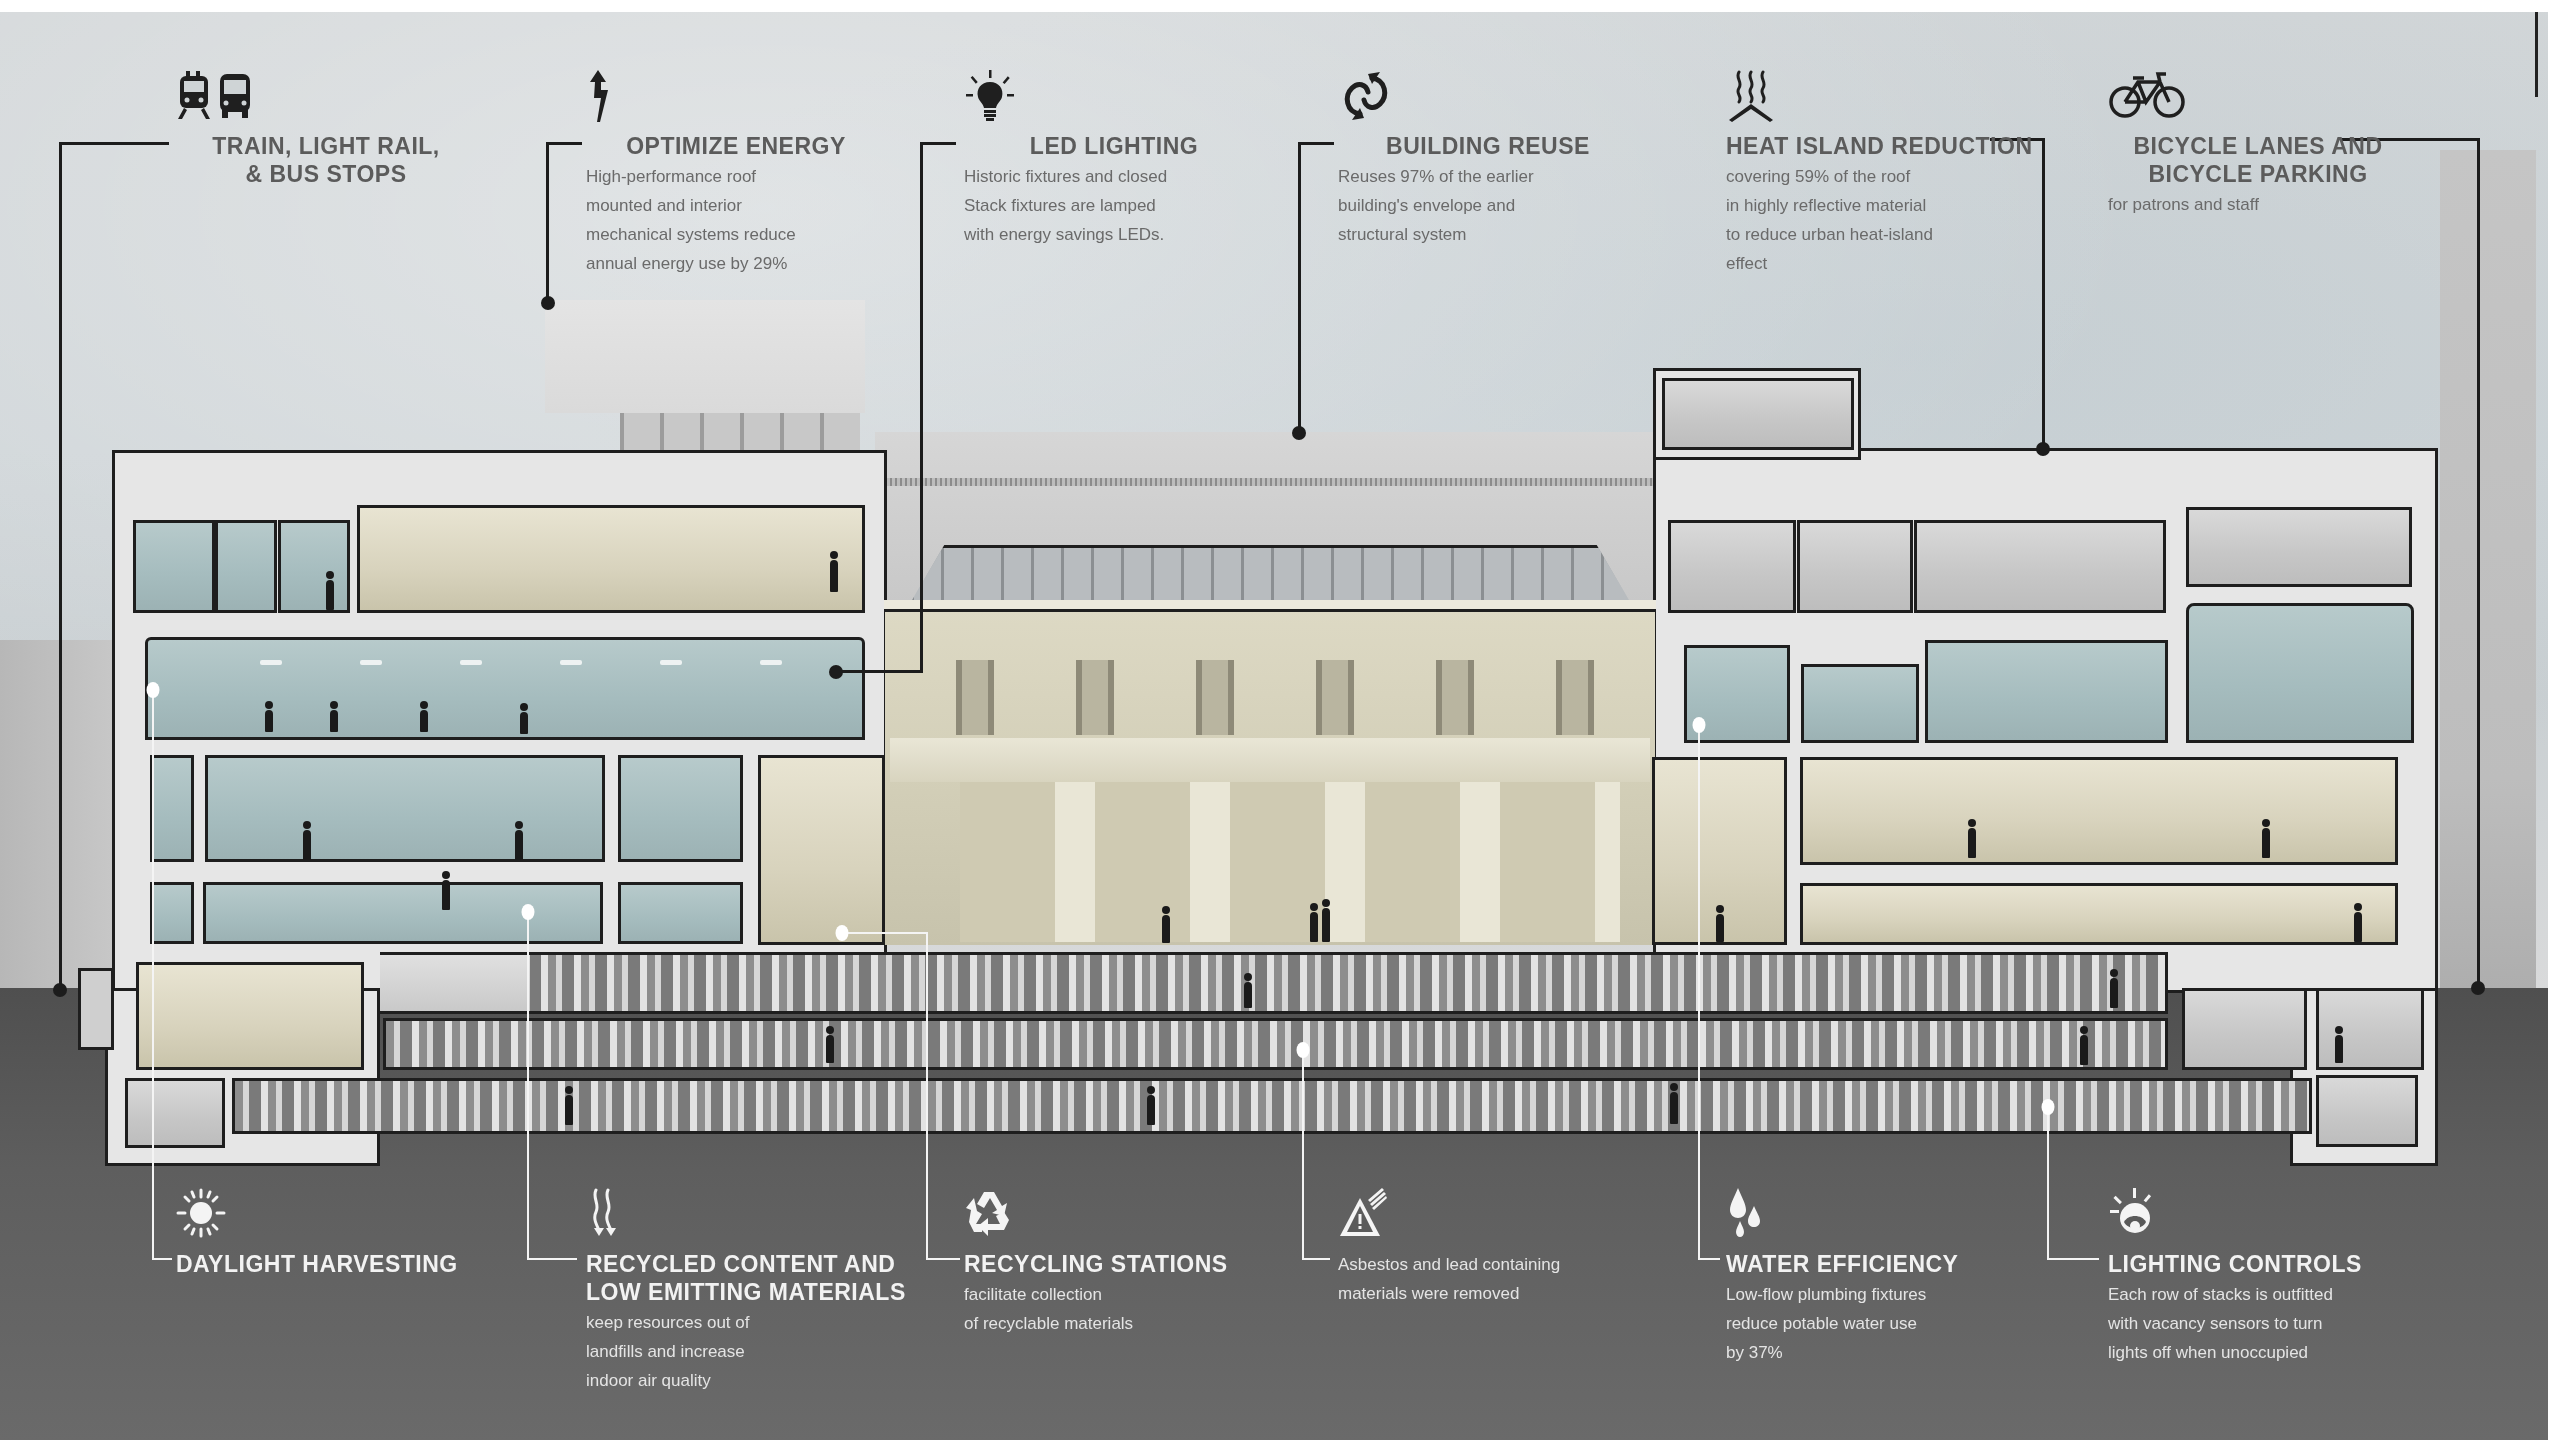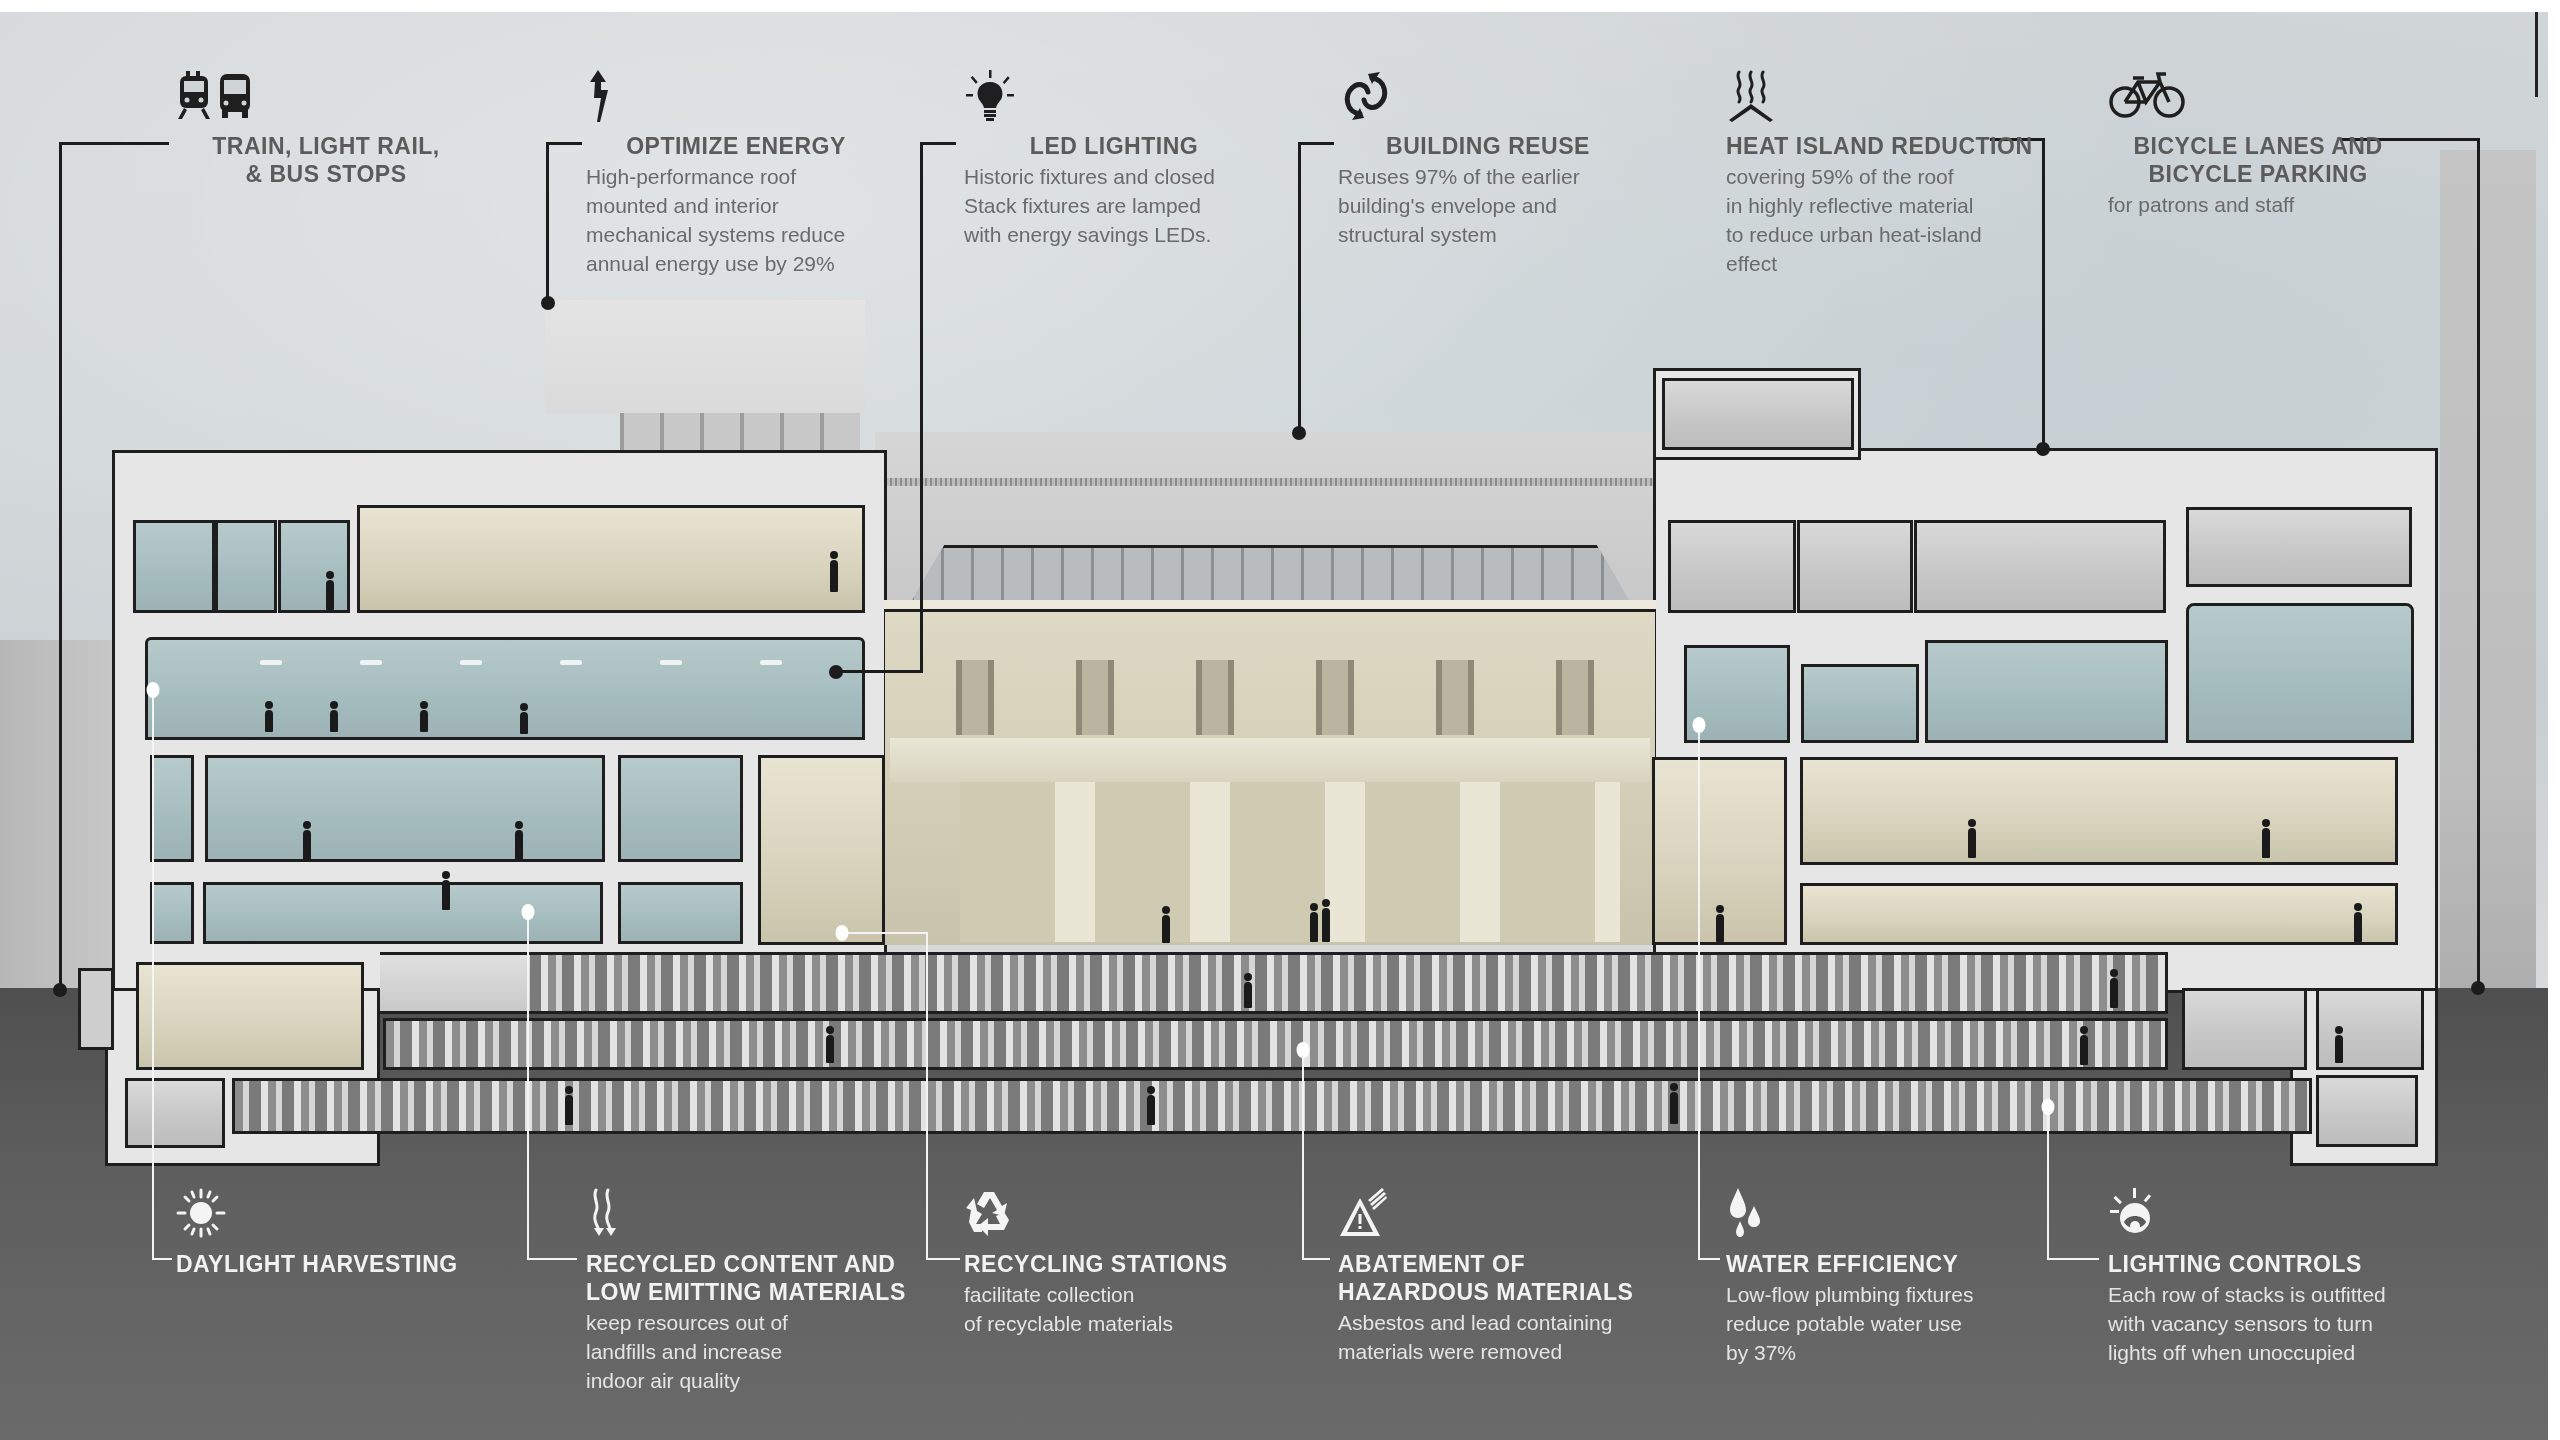--- a/index.html
+++ b/index.html
@@ -14,21 +14,21 @@
          background: linear-gradient(180deg,#4f4f4f 0%,#5e5e5e 40%,#6a6a6a 100%); }
   .bg-left { position:absolute; left:0; top:640px; width:120px; height:348px; background:linear-gradient(90deg,#b7b7b7,#c8c8c8); }
   .bg-right { position:absolute; left:2440px; top:150px; width:96px; height:838px; background:linear-gradient(180deg,#c5c5c5,#bdbdbd 75%,#aeaeae); }
   .right-edge-line { position:absolute; left:2535px; top:12px; width:3px; height:85px; background:#222; }
 
   
   .callout { position:absolute; width:300px; }
   .callout .icon { width:60px; height:52px; display:block; margin-bottom:10px; }
   .callout .title { font-family:"Liberation Sans Narrow","Liberation Sans", sans-serif; font-weight:bold;
          font-size:23px; line-height:28px; letter-spacing:.5px; text-transform:uppercase; }
-  .callout .body { font-size:21px; line-height:29px; margin-top:2px; }
+  .callout .body { font-size:17px; line-height:29px; margin-top:2px; }
   .top .title { color:#5b5b5b;text-align:center; }
   .top .body { color:#6a6a6a; }
   .bottom .title { color:#f2f2f2; }
   .bottom .body { color:#e4e4e4; }
   .title-line { display:block; white-space:nowrap; }
 
   .line-dark { position:absolute; background:#1c1c1c; }
   .line-light { position:absolute; background:#f4f4f4; }
   .dot-dark { position:absolute; width:14px; height:14px; border-radius:50%; background:#1c1c1c; transform:translate(-50%,-50%); }
   .dot-light { position:absolute; width:13px; height:16px; border-radius:50%; background:#ffffff; transform:translate(-50%,-50%); }
@@ -408,24 +408,20 @@
     <svg width="50" height="50" viewBox="0 0 50 50">
         <g fill="#f4f4f4">
       <path d="M22 10 L42 48 L2 48 Z"></path>
       <path d="M22 18 L35 44 L9 44 Z" fill="#5a5a5a"></path>
       <rect x="20.5" y="26" width="3" height="10"></rect>
           <rect x="20.5" y="38" width="3" height="3"></rect>
       <path d="M30 12 L44 0 L46 2 L32 14 Z M32 16 L46 4 L48 6 L34 18 Z M34 20 L48 8 L49 10 L36 22 Z"></path>
         </g>
       </svg>
   </span>
-  <span class="title">
-    <span class="title-line">ABATEMENT OF</span>
-    <span class="title-line">HAZARDOUS MATERIALS</span>
-  </span>
   <div class="body">
     <div>Asbestos and lead containing</div>
     <div>materials were removed</div>
   </div>
 </div>
 
 <div class="callout bottom" style="left:1726px;top:1188px;">
   <span class="icon" style="height:50px;margin-bottom:12px;">
     <svg width="40" height="50" viewBox="0 0 40 50">
         <g fill="#f4f4f4">

